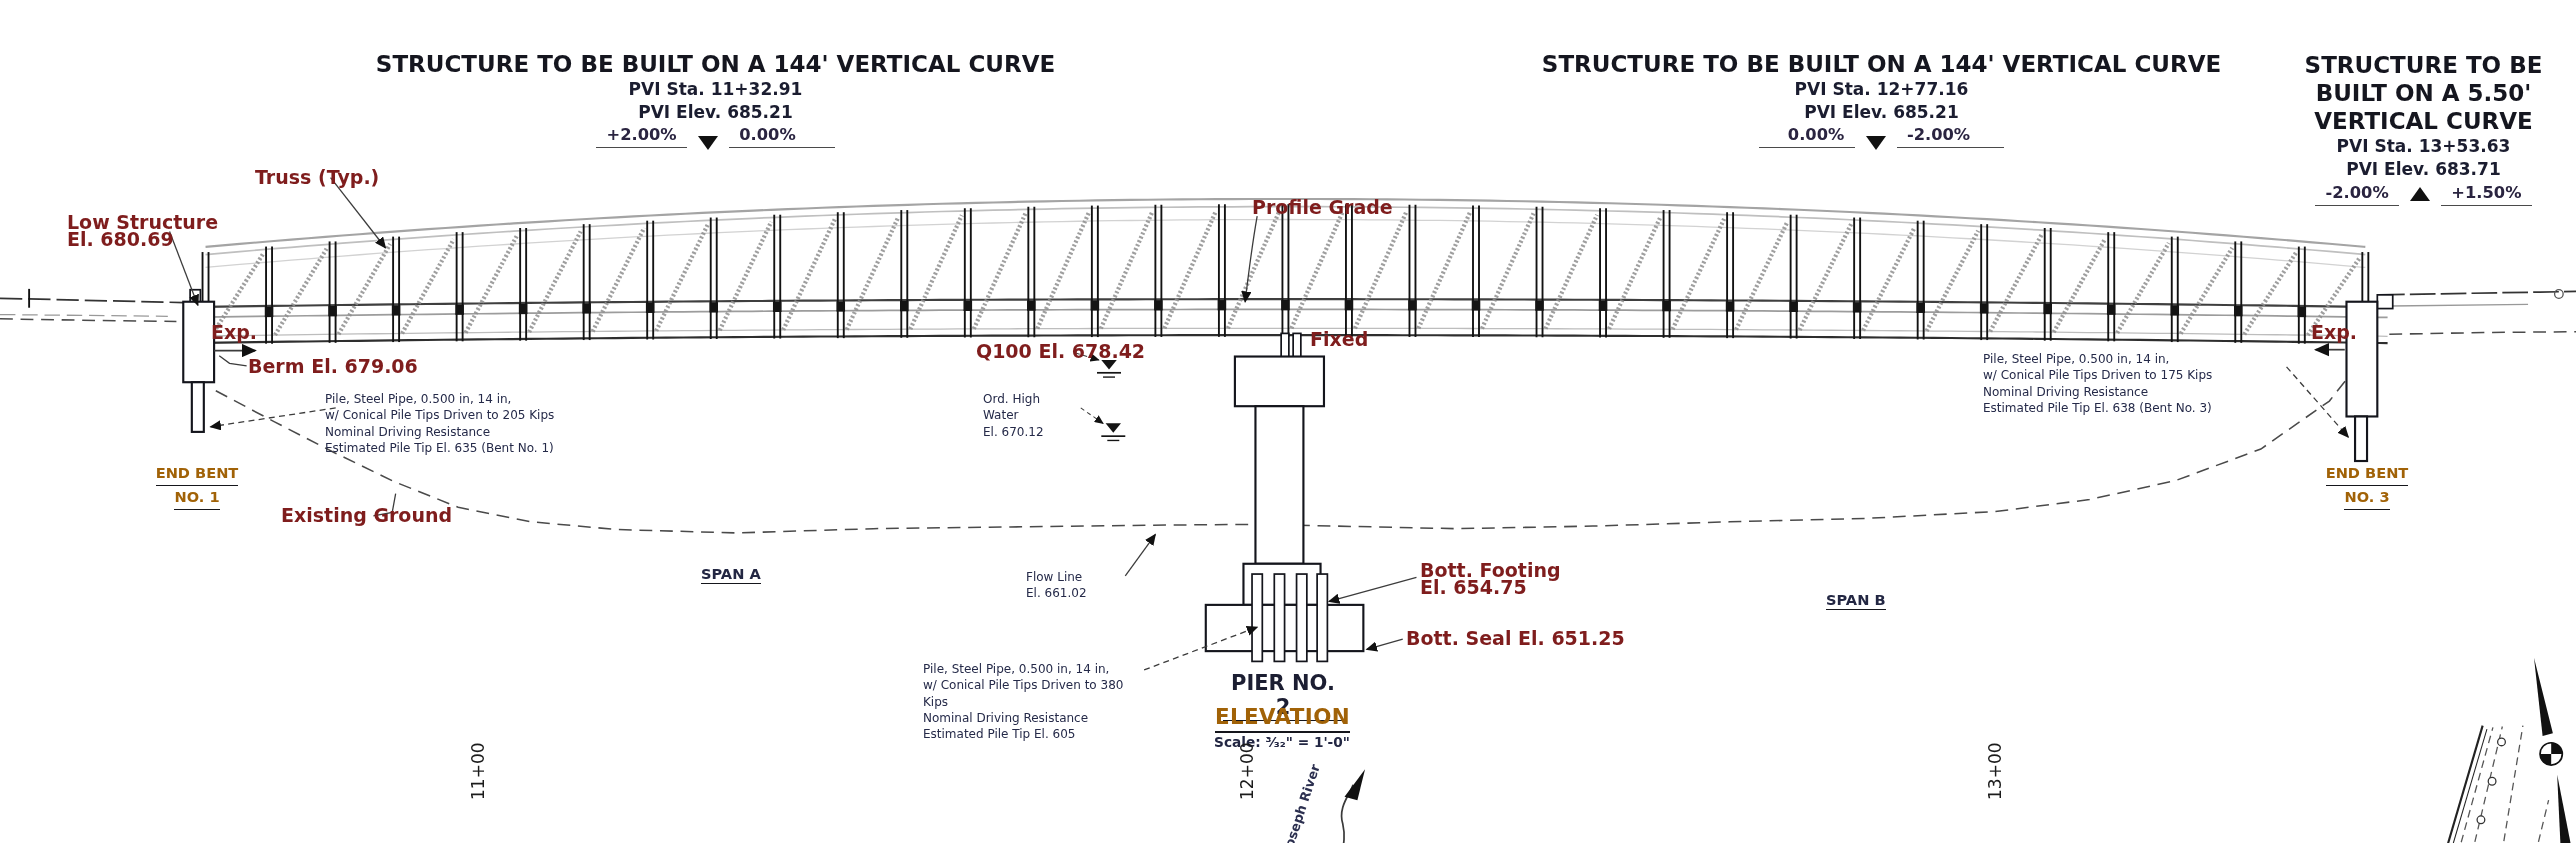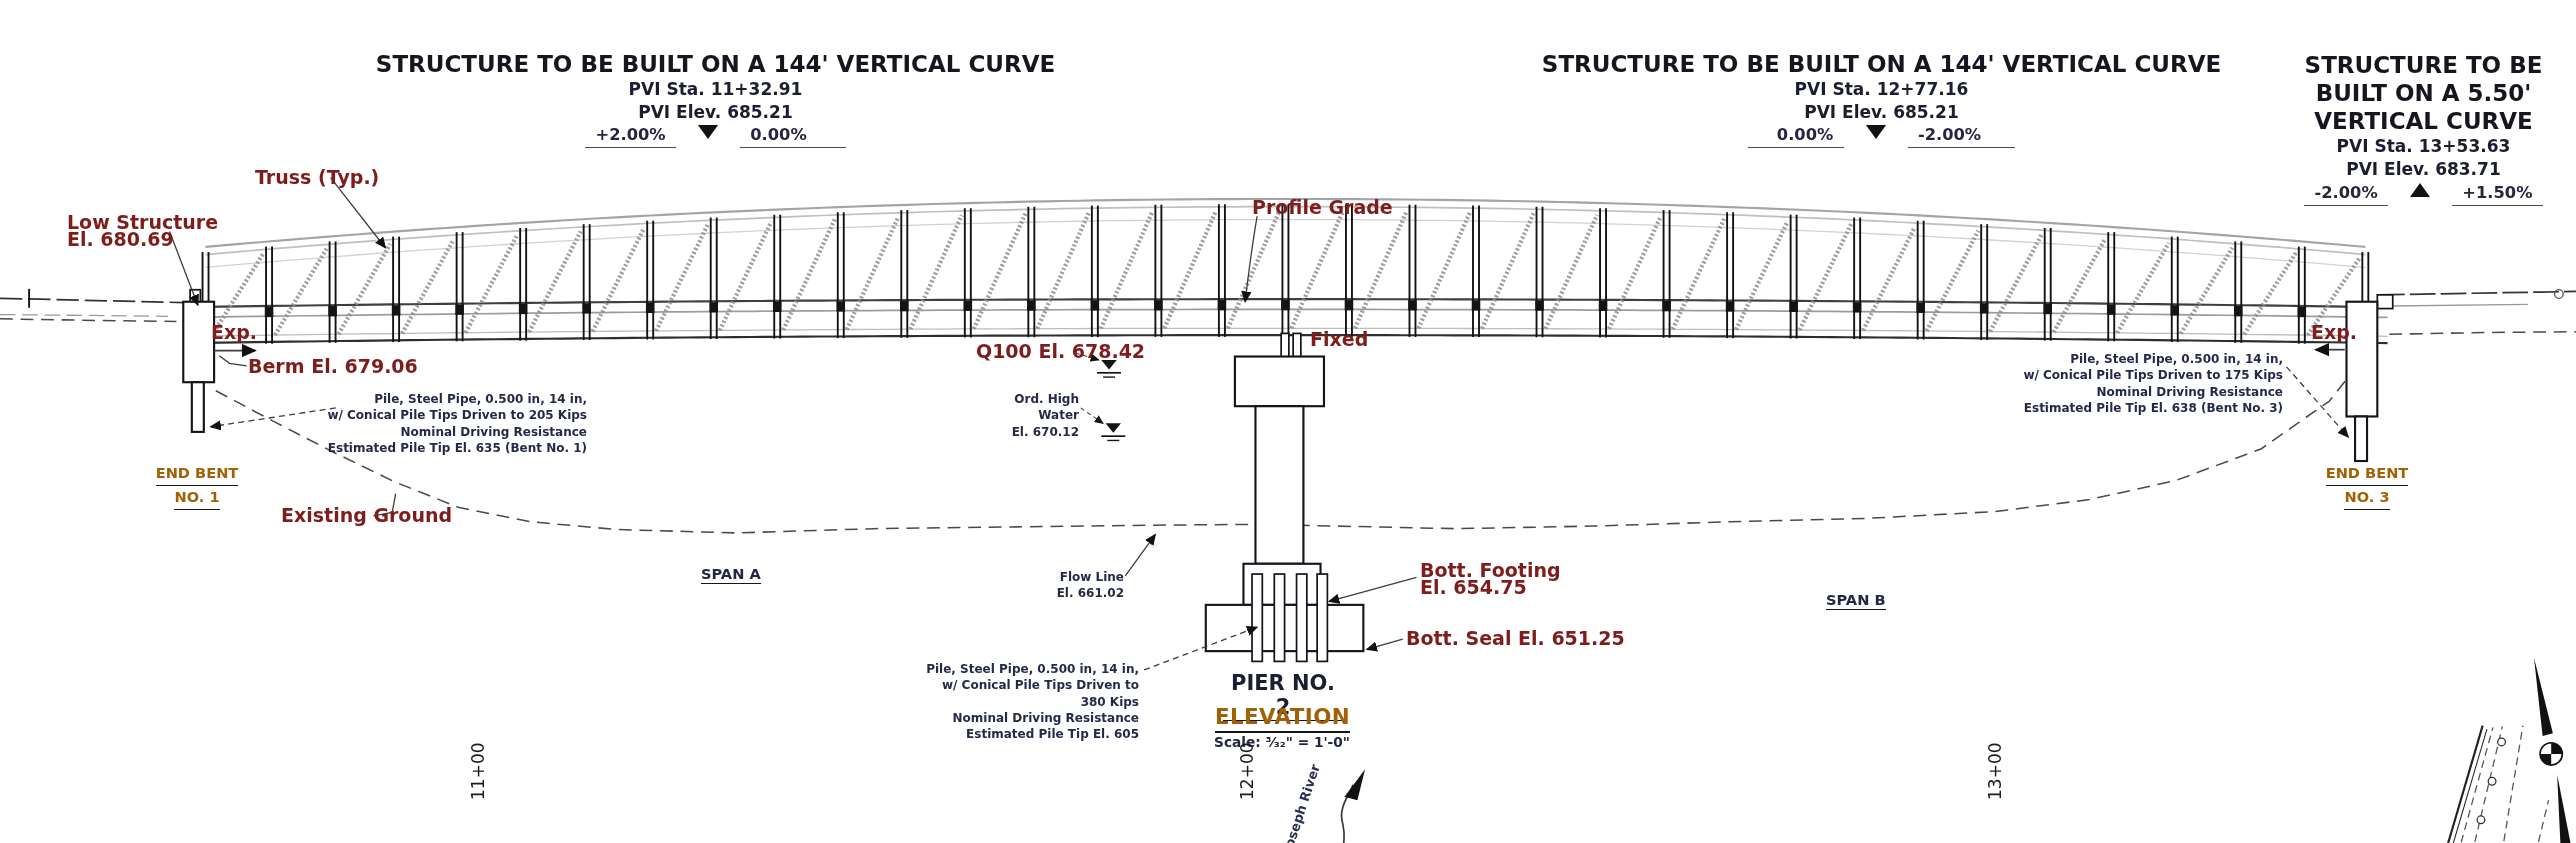--- a/index.html
+++ b/index.html
@@ -4,29 +4,29 @@
 <style>
   html,body{margin:0;padding:0;background:#fff;}
   #canvas{position:relative;width:2576px;height:844px;background:#ffffff;overflow:hidden;
           font-family:"DejaVu Sans","Liberation Sans",sans-serif;color:#1e2235;margin-top:48px;}
   #dwg{position:absolute;left:0;top:0;}
 
   
   .vc{position:absolute;text-align:center;}
   .vc-title{font-weight:bold;font-size:23px;line-height:28px;color:#15161f;}
   .vc-pvi{font-weight:bold;font-size:17px;line-height:23px;color:#1b1d30;}
-  .grade-row{display:flex;justify-content:center;align-items:flex-start;gap:22px;position:relative;height:31px;margin-top:1.7px;}
+  .grade-row{display:flex;justify-content:center;align-items:center;gap:11px;position:relative;height:31px;margin-top:1.7px;}
   .gl{font-weight:bold;font-size:16.3px;color:#2a2440;border-bottom:1.7px solid #4a4a4a;padding:0 10.3px 2.6px;margin-bottom:8.6px;}
   .tri{width:0;height:0;border-left:10.3px solid transparent;border-right:10.3px solid transparent;}
   .tri-down{border-top:14.6px solid #111;margin-bottom:-5.1px;}
   .tri-up{border-bottom:14.6px solid #111;margin-bottom:9.4px;}
 
   
   .lbl{position:absolute;font-weight:bold;font-size:19px;line-height:17px;color:#7f1d1d;white-space:nowrap;}
-  .note{position:absolute;font-weight:bold;font-size:12px;line-height:16.3px;color:#252a49;text-align:right;}
+  .note{position:absolute;font-weight:normal;font-size:12px;line-height:16.3px;color:#252a49;}
   .und{display:inline-block;border-bottom:1.7px solid #15161c;padding-bottom:0.9px;}
   .big-und{display:inline-block;border-bottom:2.6px solid #15161c;padding-bottom:1.7px;letter-spacing:0.4px;}
   .bent{position:absolute;font-weight:bold;font-size:14.6px;line-height:22px;color:#a16207;text-align:center;}
   .span-lbl{position:absolute;font-weight:bold;font-size:14.6px;color:#232743;}
   .pier-lbl{position:absolute;font-weight:bold;font-size:21px;color:#1c1e32;text-align:center;}
   .elev-lbl{position:absolute;font-weight:bold;font-size:21.4px;color:#a16207;text-align:center;}
   .scale-lbl{position:absolute;font-weight:bold;font-size:13.7px;color:#232743;text-align:center;}
   .sta{position:absolute;font-size:17px;font-weight:500;color:#1b1b1b;white-space:nowrap;
        transform:rotate(-90deg);transform-origin:0 0;}
   .river{position:absolute;font-size:13px;font-weight:bold;color:#2c3050;white-space:nowrap;

